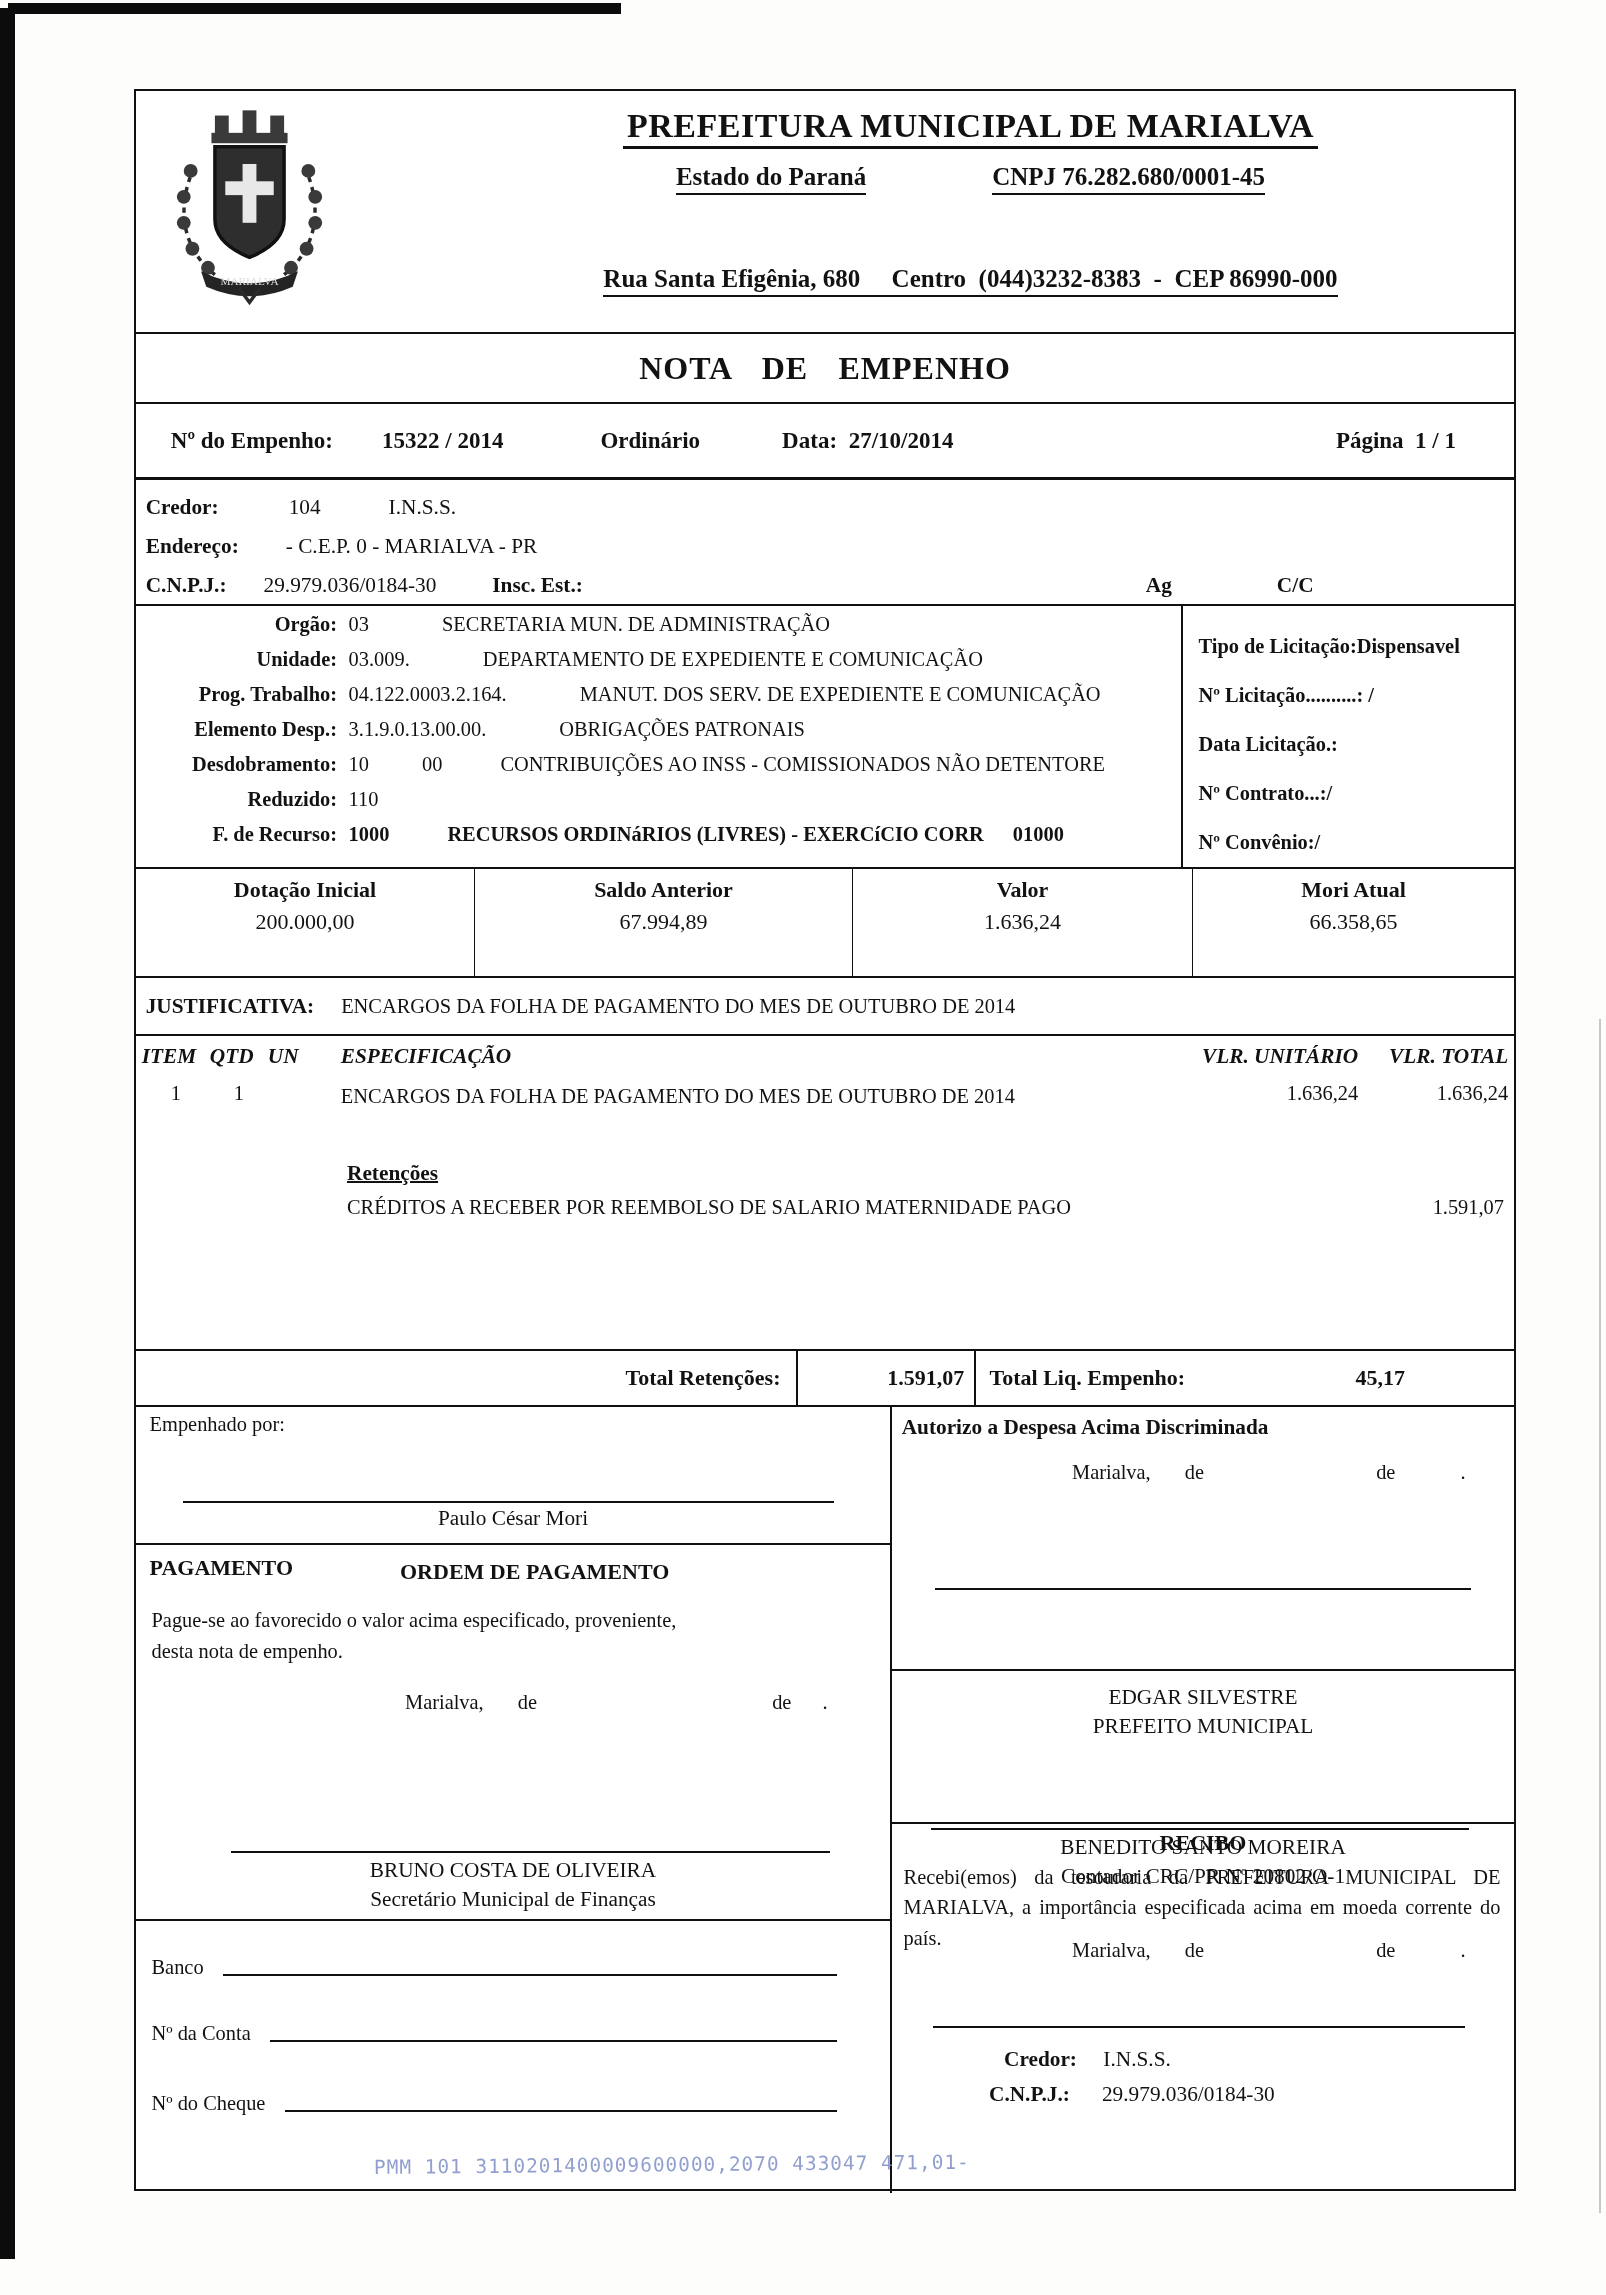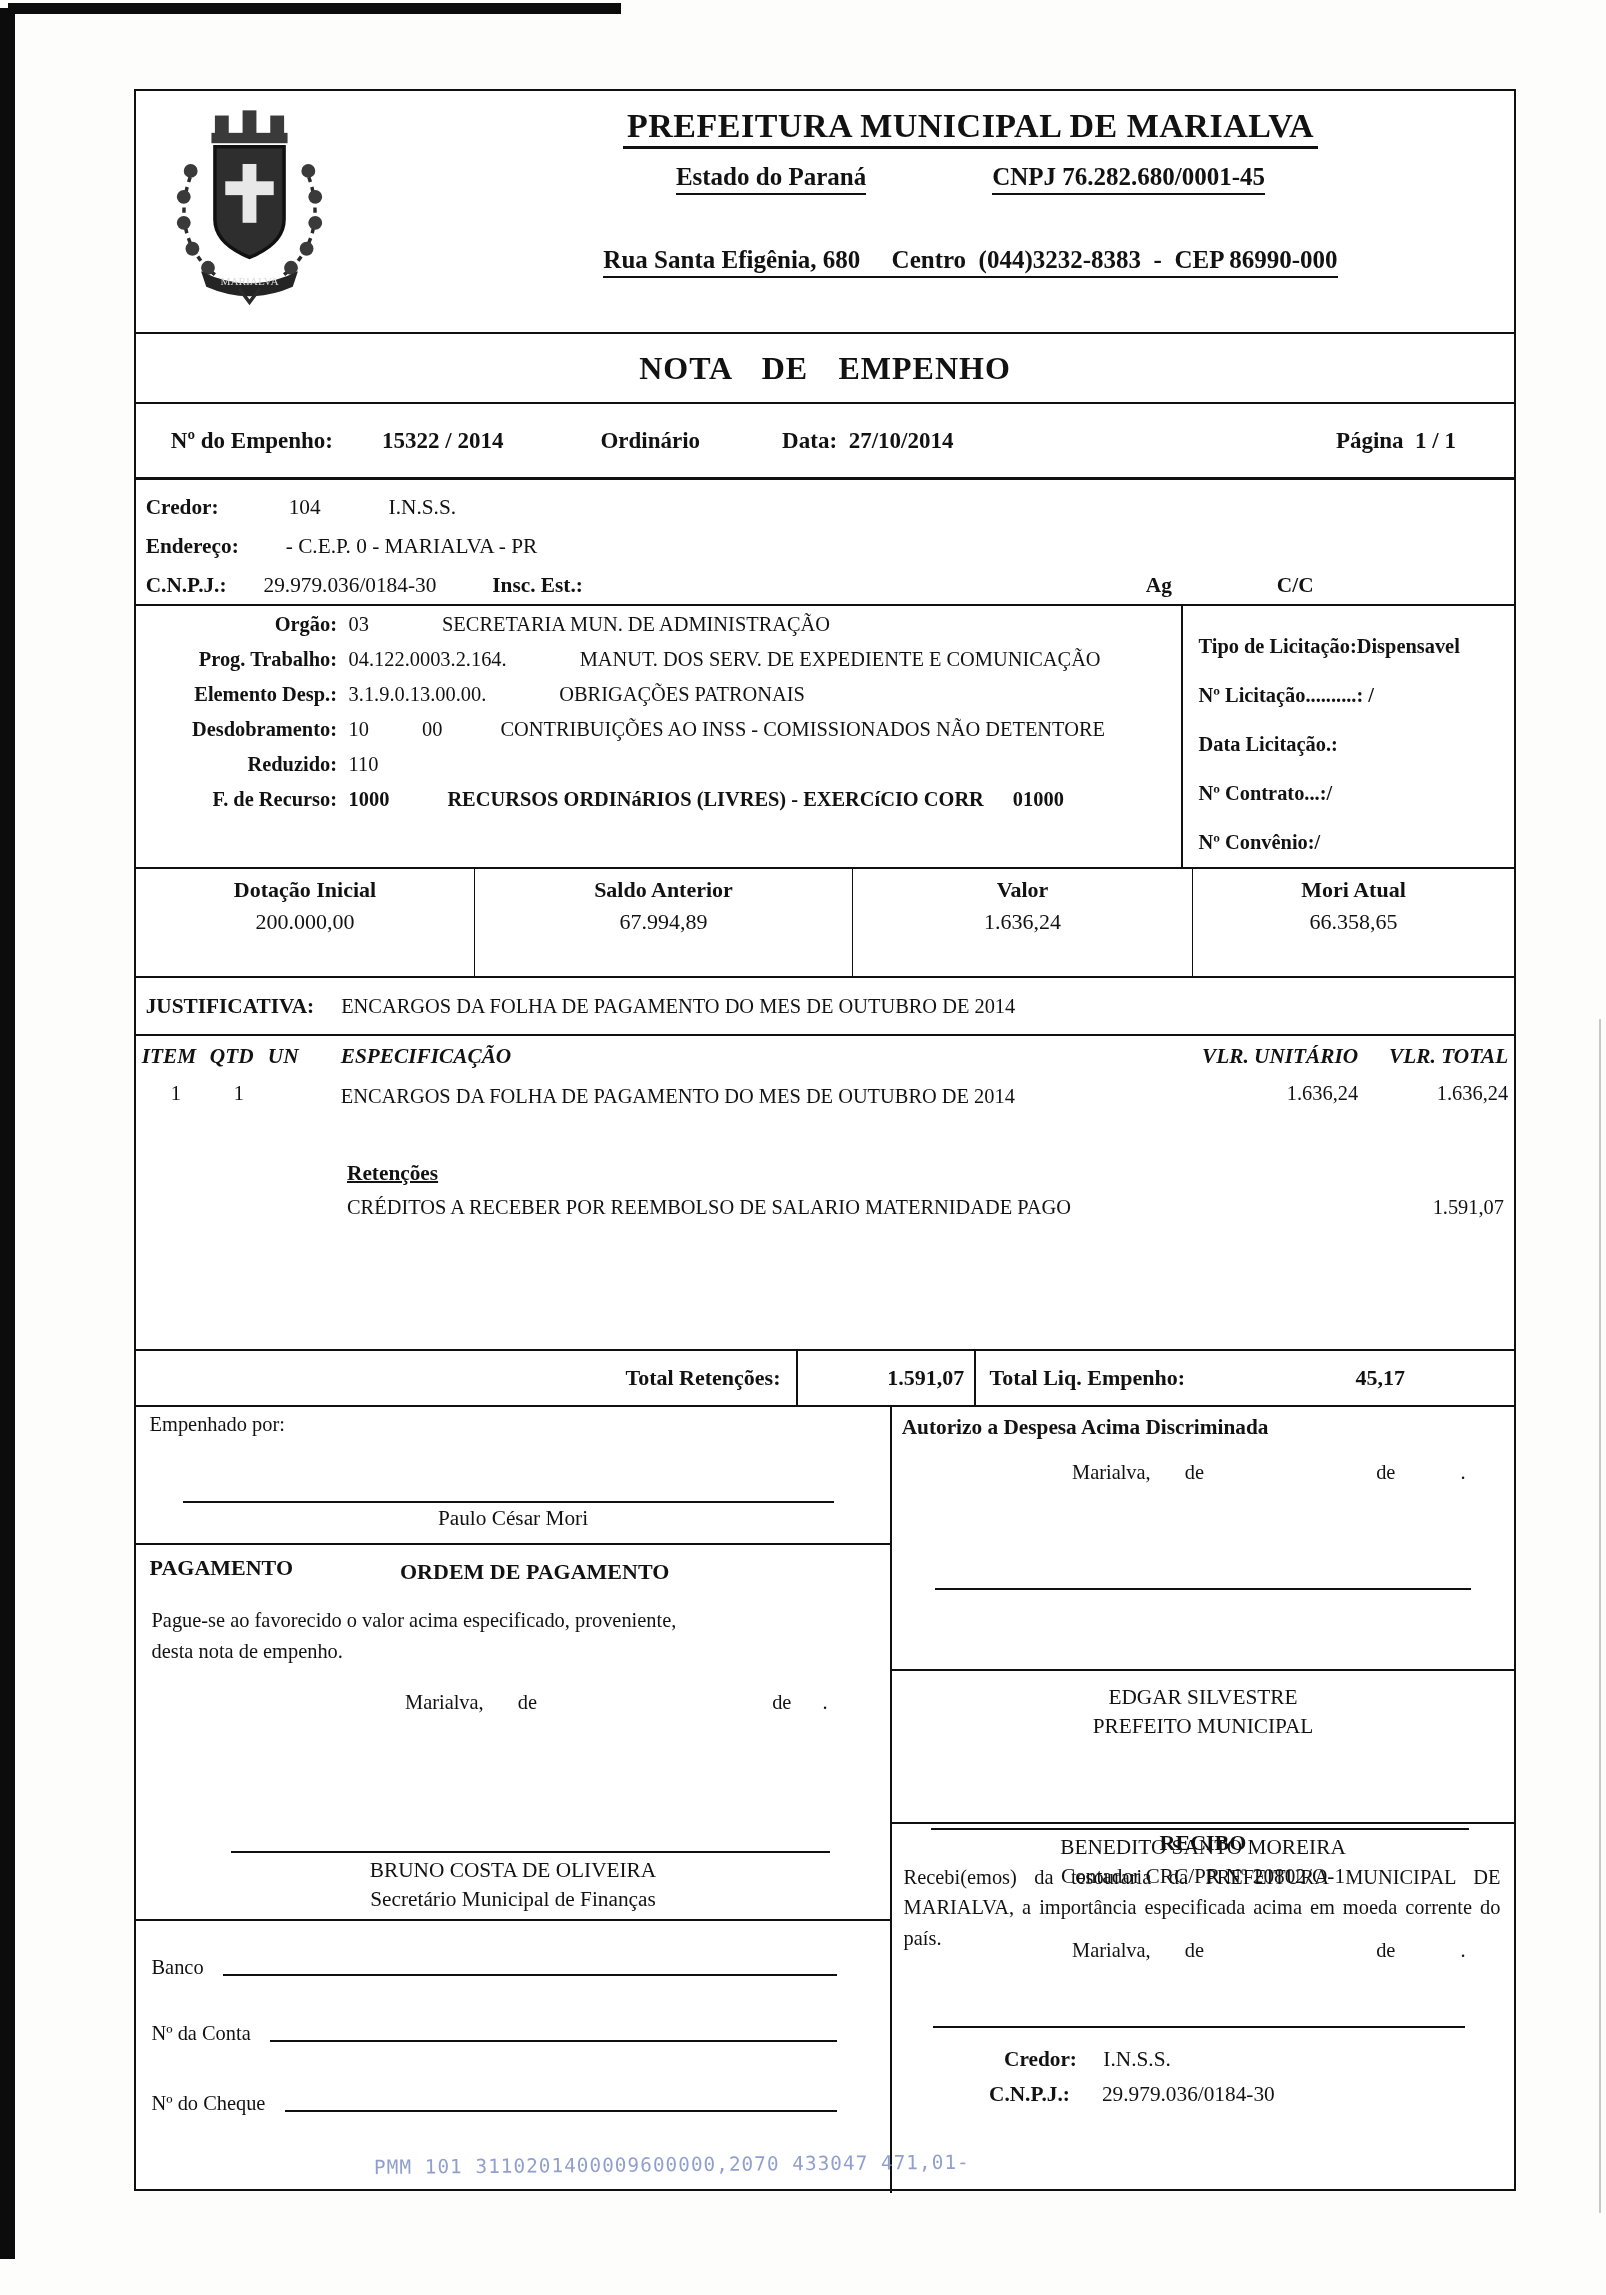--- a/index.html
+++ b/index.html
@@ -19,21 +19,21 @@
     position:absolute;left:134px;top:89px;width:1382px;height:2102px;
     border:2.9px solid #101010;box-sizing:border-box;background:#fff;
   }
   
   .header-box{position:relative;height:241px;box-sizing:border-box;}
   .logo{position:absolute;left:27px;top:9.7px;width:173px;height:209px;}
   .header-text{margin-left:291px;text-align:center;padding-top:15.5px;}
   .org-title{font-size:34px;font-weight:bold;letter-spacing:0.5px;border-bottom:3.9px solid #101010;display:inline-block;padding:0 3.9px 1.9px 3.9px;}
   .header-line2{display:flex;justify-content:center;gap:126px;margin-top:13.6px;font-size:25px;font-weight:bold;}
   .header-line2 span{border-bottom:2.9px solid #101010;padding-bottom:1.9px;}
-  .header-line3{margin-top:51px;font-size:25px;font-weight:bold;white-space:pre;}
+  .header-line3{margin-top:70px;font-size:25px;font-weight:bold;white-space:pre;}
   .header-line3 span{border-bottom:2.9px solid #101010;padding-bottom:2.9px;}
   
   .title-band{
     height:72px;border-top:2.9px solid #101010;border-bottom:2.9px solid #101010;box-sizing:border-box;
     display:flex;align-items:center;justify-content:center;
     font-size:32px;font-weight:bold;word-spacing:21.3px;letter-spacing:1px;
   }
   
   .empenho-row{height:76px;border-bottom:3.9px solid #101010;box-sizing:border-box;display:flex;align-items:center;font-size:23px;font-weight:bold;padding-left:28px;}
   .empenho-row .v-num{margin-left:49px;}
@@ -220,20 +220,25 @@
   </div>
 
   <div class="orc-box">
     <div class="orc-left">
       <div class="orc-row">
         <span class="lab">Orgão:</span>
         <span class="cod">03</span>
         <span class="des">SECRETARIA MUN. DE ADMINISTRAÇÃO</span>
       </div>
       <div class="orc-row">
+        <span class="lab">Unidade:</span>
+        <span class="cod">03.009.</span>
+        <span class="des">DEPARTAMENTO DE EXPEDIENTE E COMUNICAÇÃO</span>
+      </div>
+      <div class="orc-row">
         <span class="lab">Prog. Trabalho:</span>
         <span class="cod">04.122.0003.2.164.</span>
         <span class="des">MANUT. DOS SERV. DE EXPEDIENTE E COMUNICAÇÃO</span>
       </div>
       <div class="orc-row">
         <span class="lab">Elemento Desp.:</span>
         <span class="cod">3.1.9.0.13.00.00.</span>
         <span class="des">OBRIGAÇÕES PATRONAIS</span>
       </div>
       <div class="orc-row">

